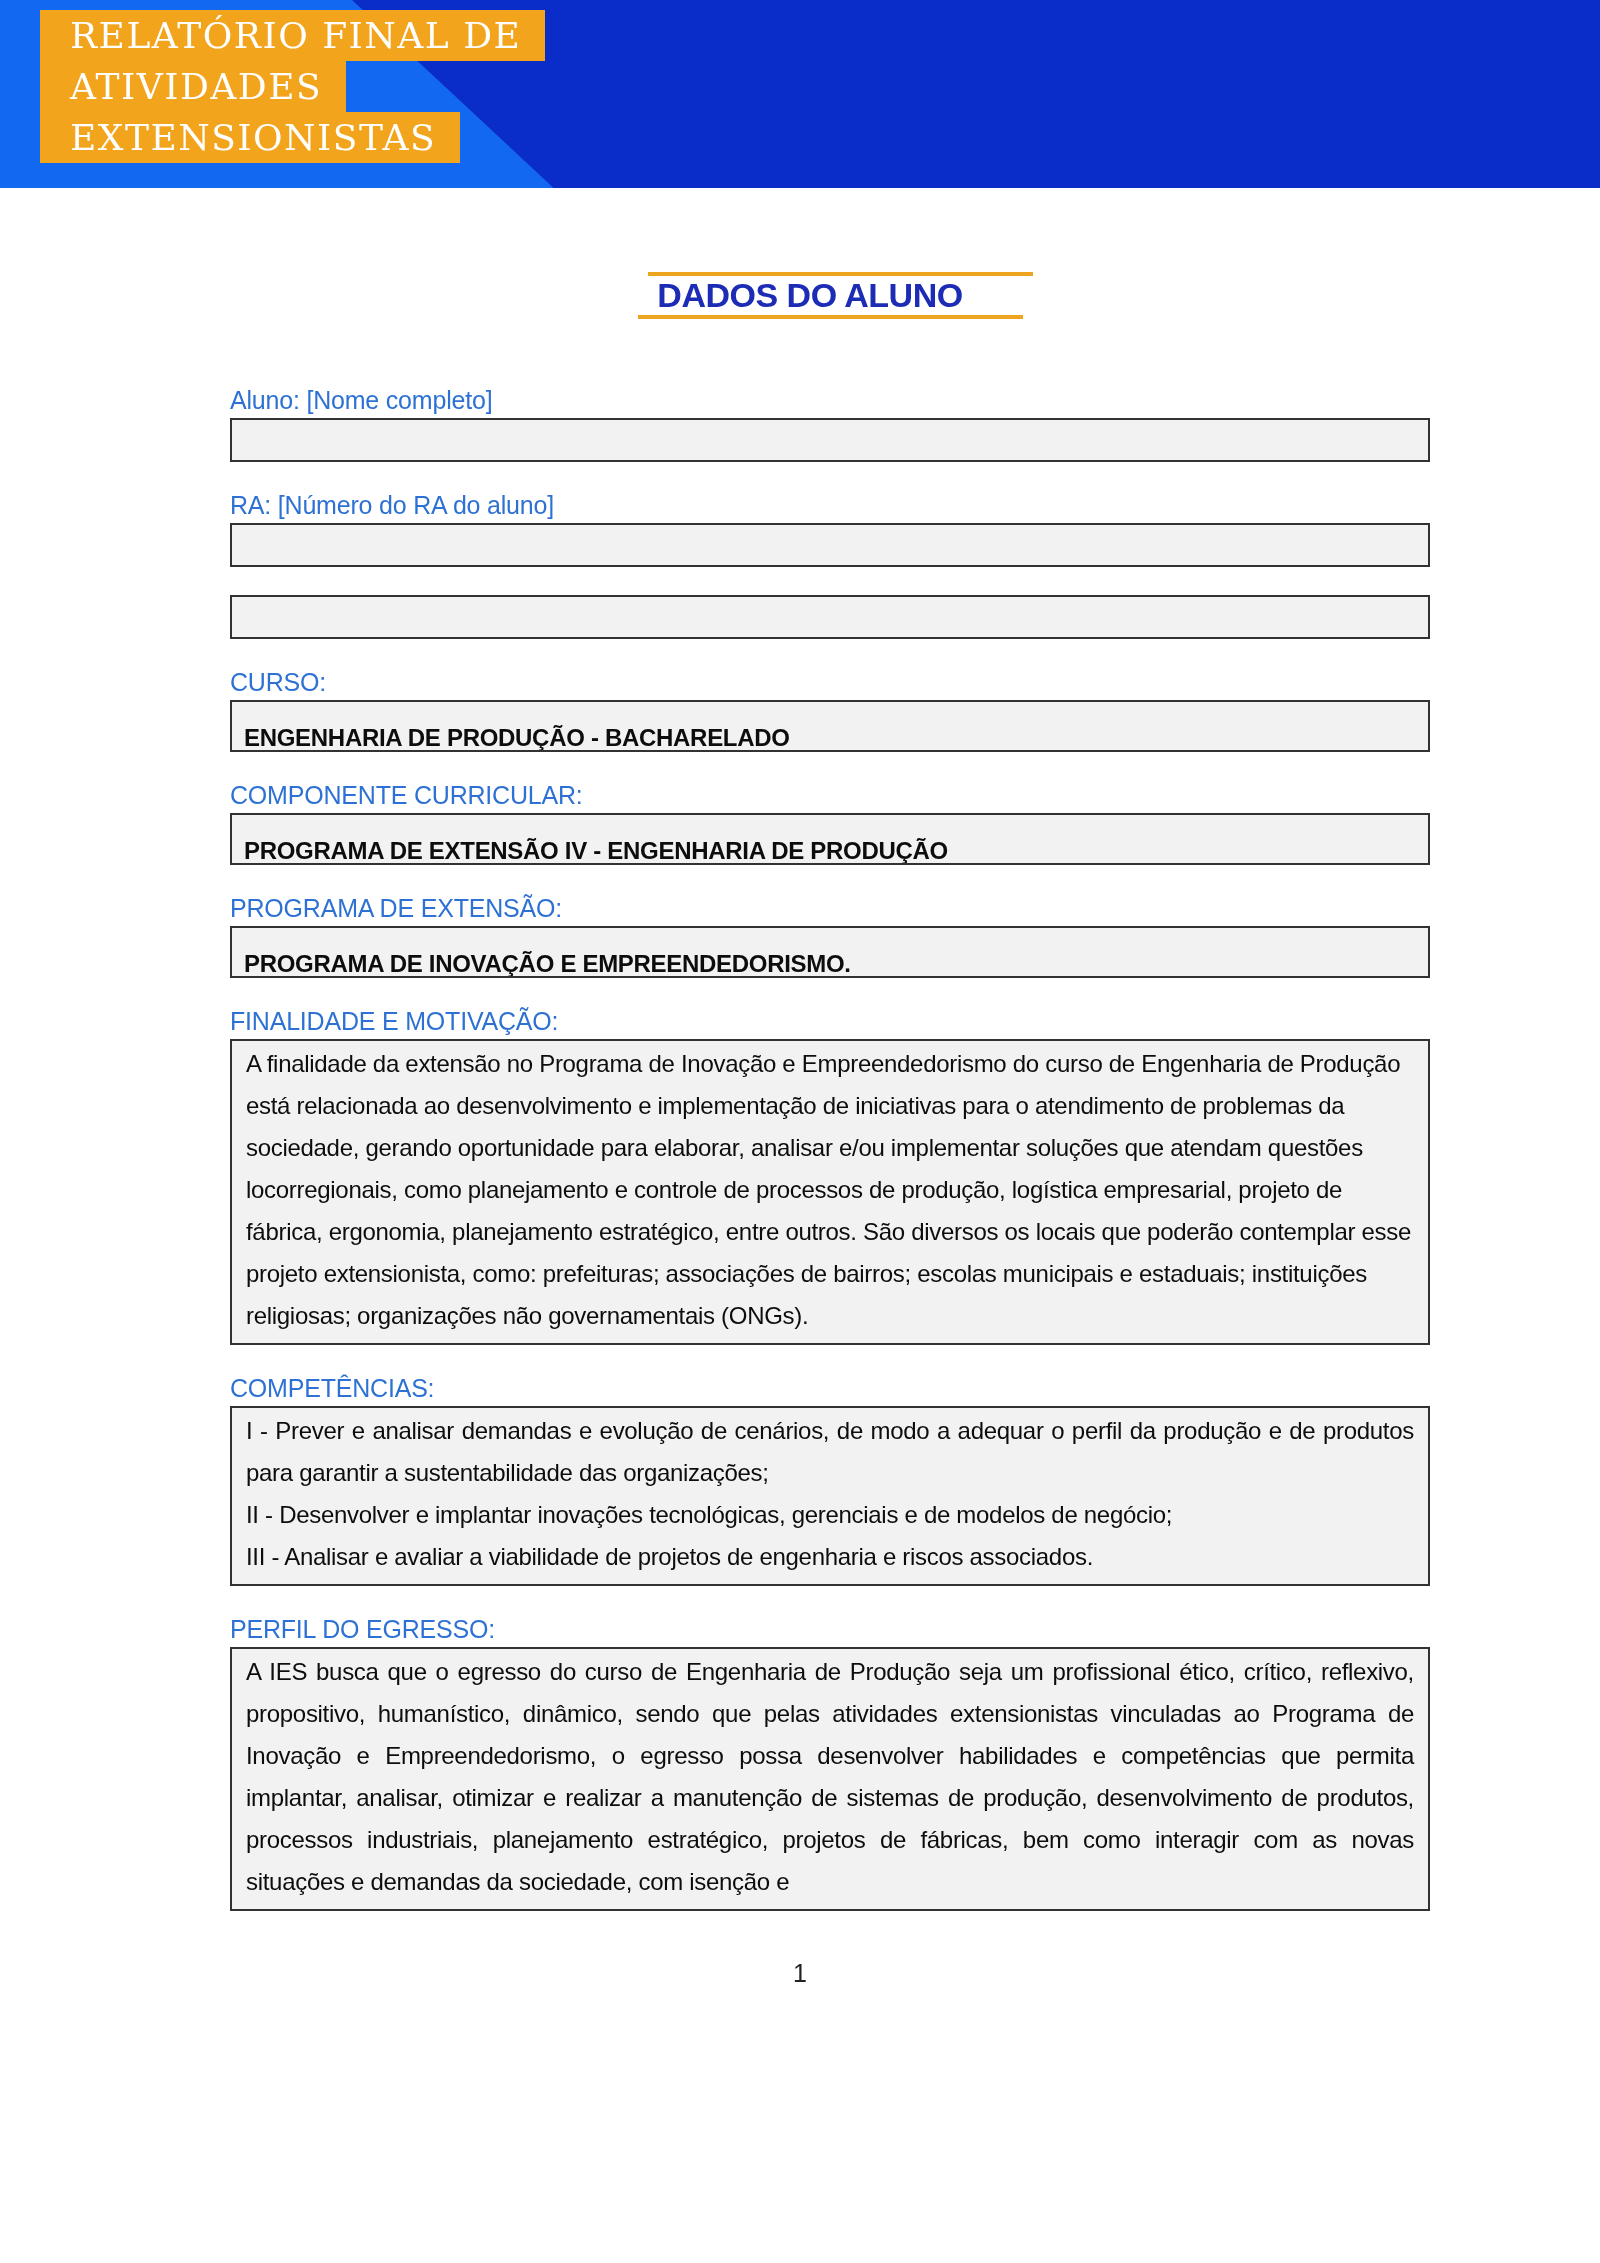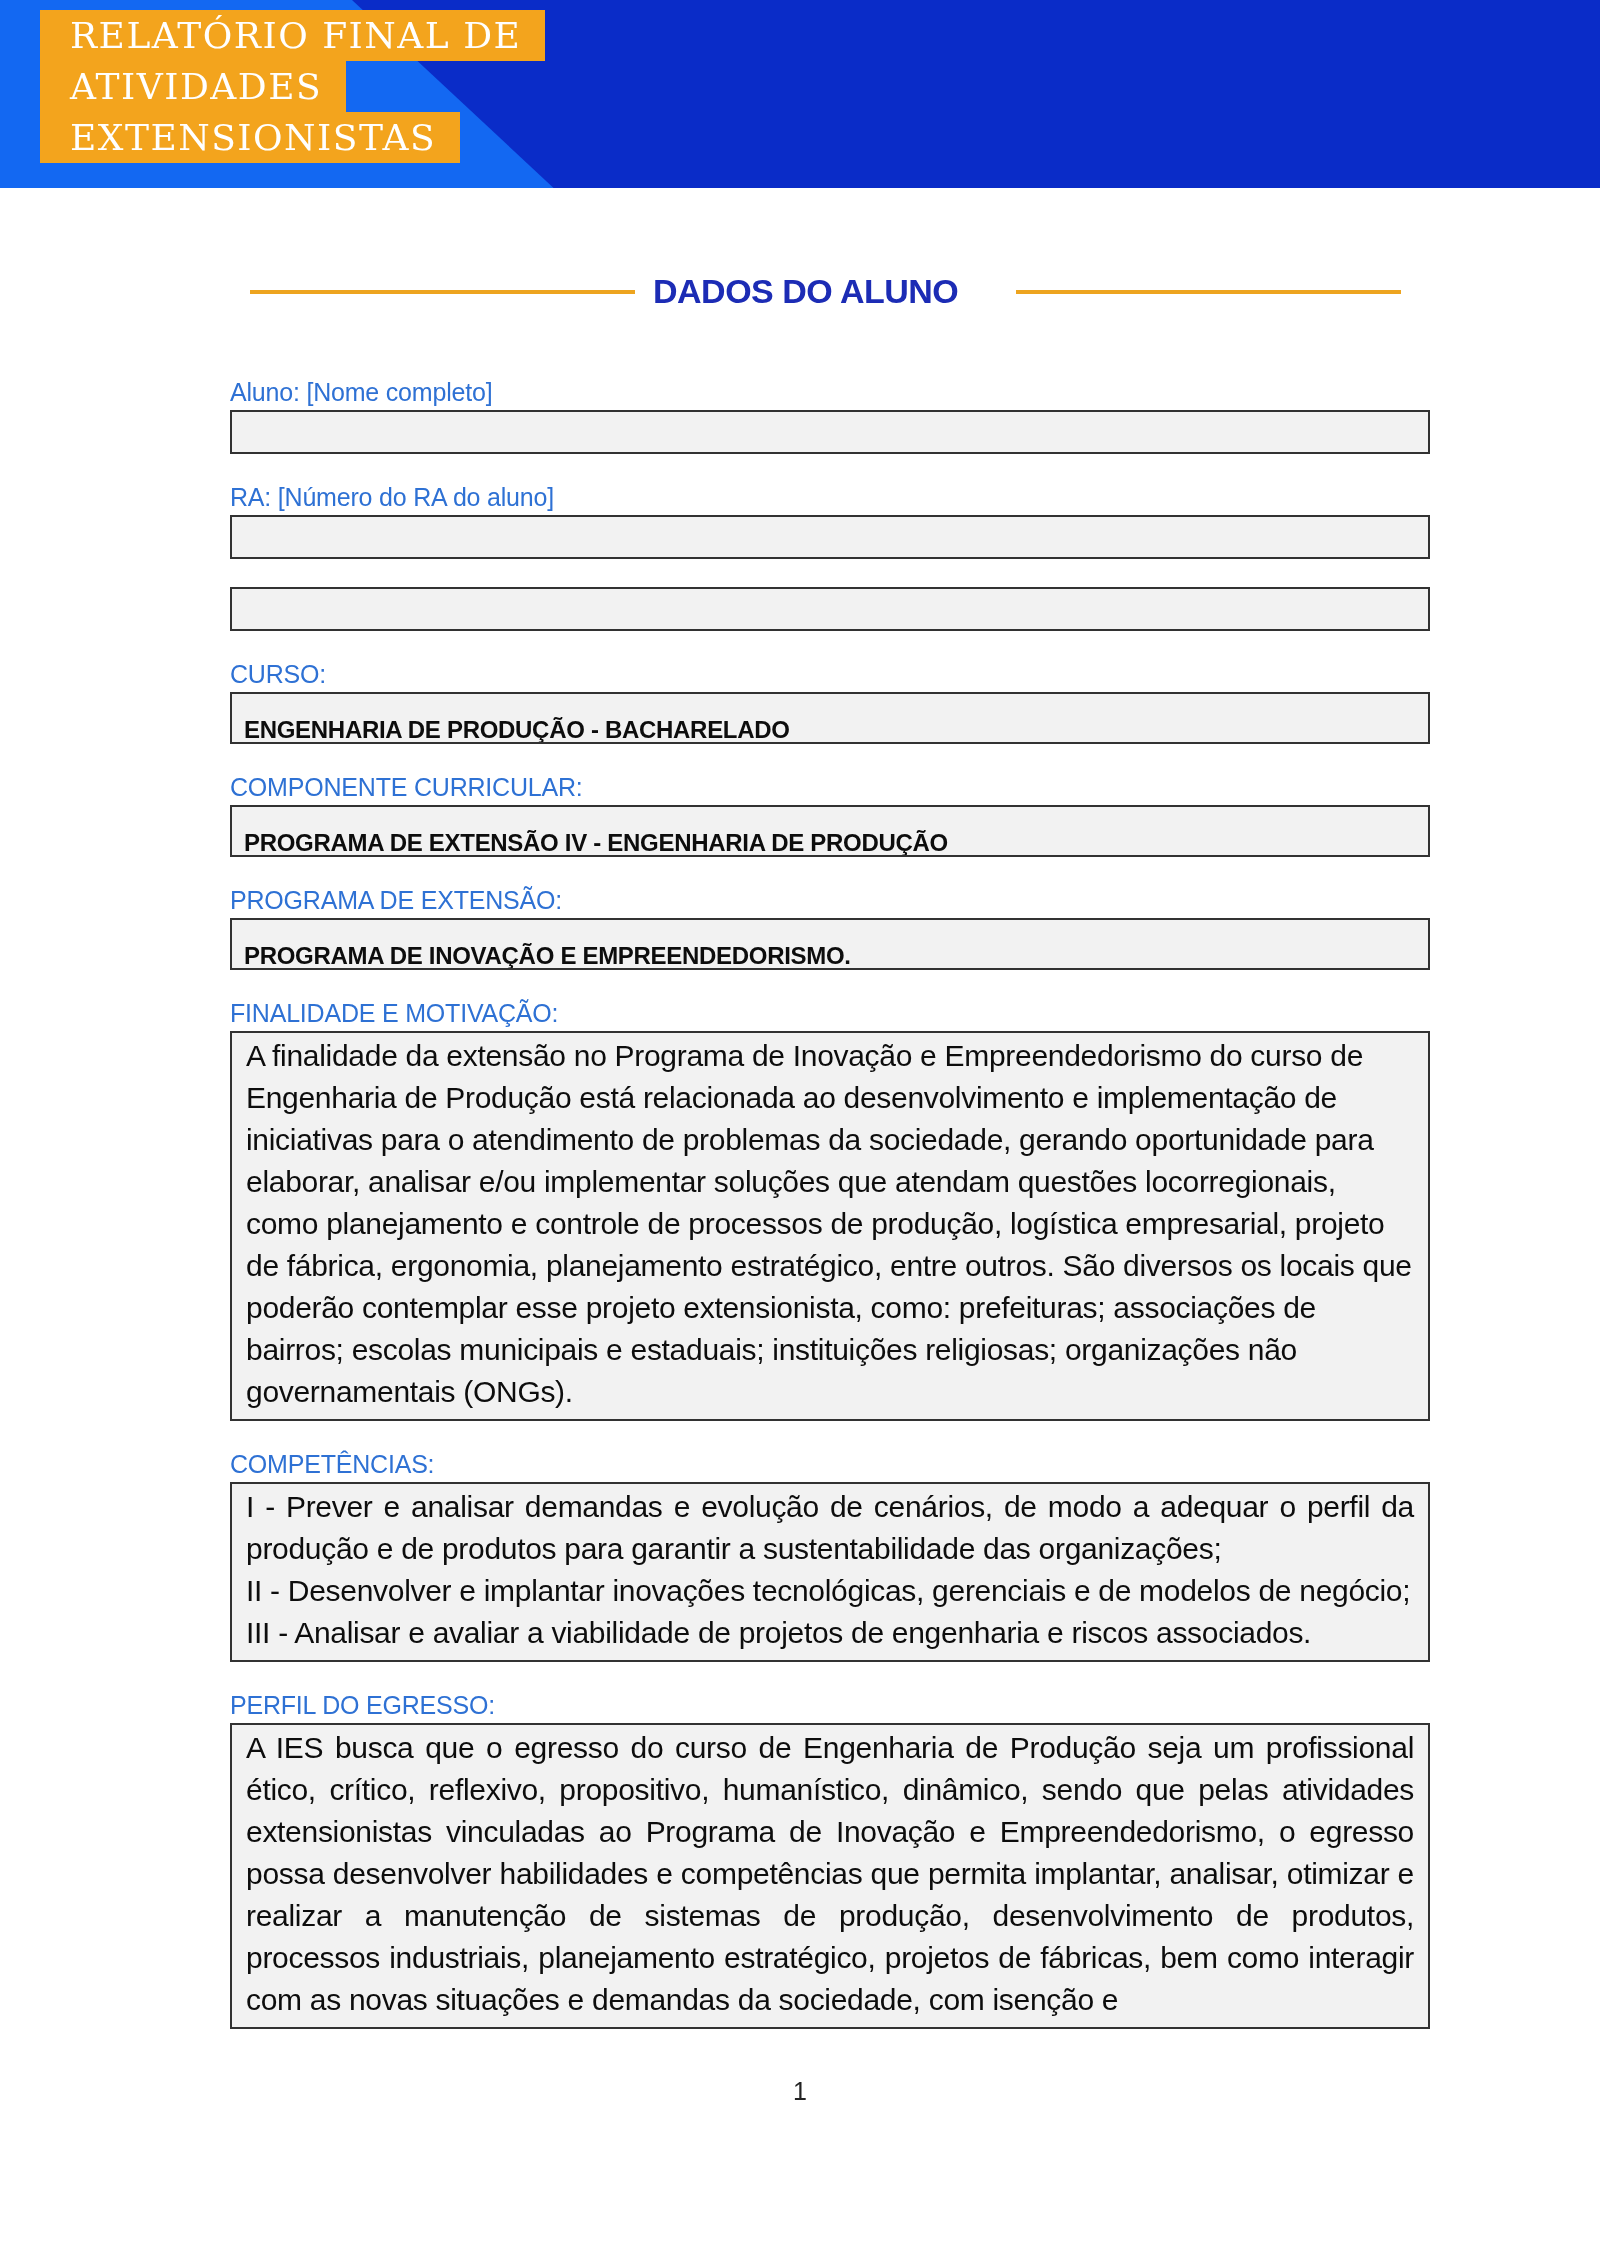--- a/index.html
+++ b/index.html
@@ -23,21 +23,21 @@
     display:flex;flex-direction:column;align-items:flex-start;
   }
   .badge-line{
     display:block;background:#f3a41d;color:#ffffff;
     font-family:"DejaVu Serif", serif;
     font-size:36px;line-height:51px;
     padding:0 24px 0 30px;letter-spacing:1.5px;white-space:nowrap;
   }
   
   .content{width:1200px;margin-left:230px;}
-  .title-row{display:flex;align-items:center;padding-top:84px;}
+  .title-row{display:flex;align-items:center;padding-top:84px;flex-direction:column;}
   .rule{height:4px;background:#eda41f;flex:0 0 auto;}
   .rule-left{width:385px;margin-left:20px;}
   .rule-right{width:385px;}
   .page-title{
     margin:0 58px 0 18px;white-space:nowrap;
     font-size:34px;font-weight:bold;color:#1c2cb5;letter-spacing:-0.5px;
   }
   .field{margin-top:28px;}
   .field.first{margin-top:66px;}
   .label{
@@ -47,21 +47,21 @@
   .box{
     border:2px solid #323232;background:#f2f2f2;box-sizing:border-box;
   }
   .box.empty{height:44px;}
   .box.filled{
     height:52px;line-height:40px;padding:16px 12px;
     font-size:24px;font-weight:bold;color:#0d0d0d;
     letter-spacing:-0.3px;white-space:nowrap;overflow:hidden;
   }
   .box.para{
-    padding:2px 14px 6px;font-size:30px;line-height:42px;color:#0d0d0d;
+    padding:2px 14px 6px;font-size:24px;line-height:42px;color:#0d0d0d;
     letter-spacing:-0.3px;
   }
   .box.para p{margin:0;}
   .align-left{text-align:left;}
   .align-justify{text-align:justify;}
   .footer{width:1600px;text-align:center;margin-top:48px;}
   .page-number{font-size:25px;color:#222;display:inline-block;}
 </style>
 </head>
 <body>

